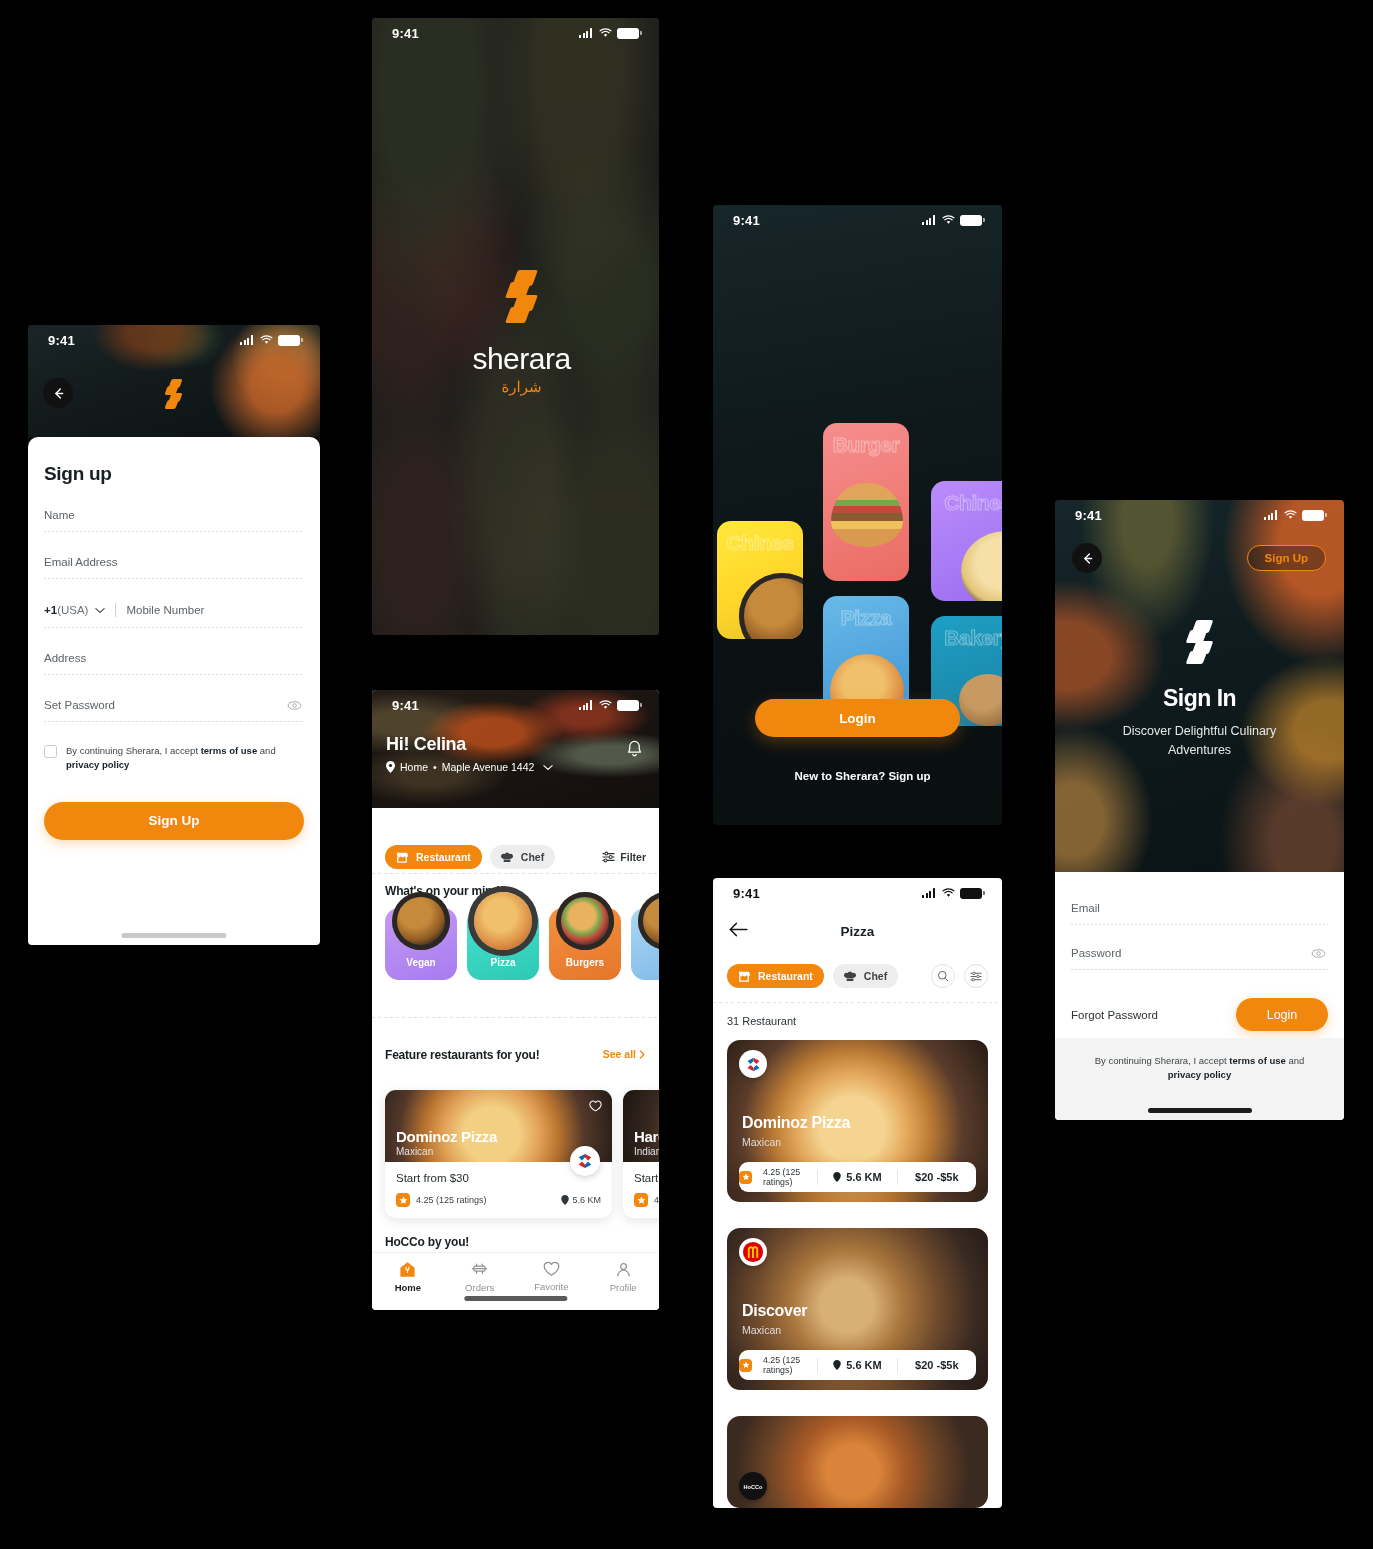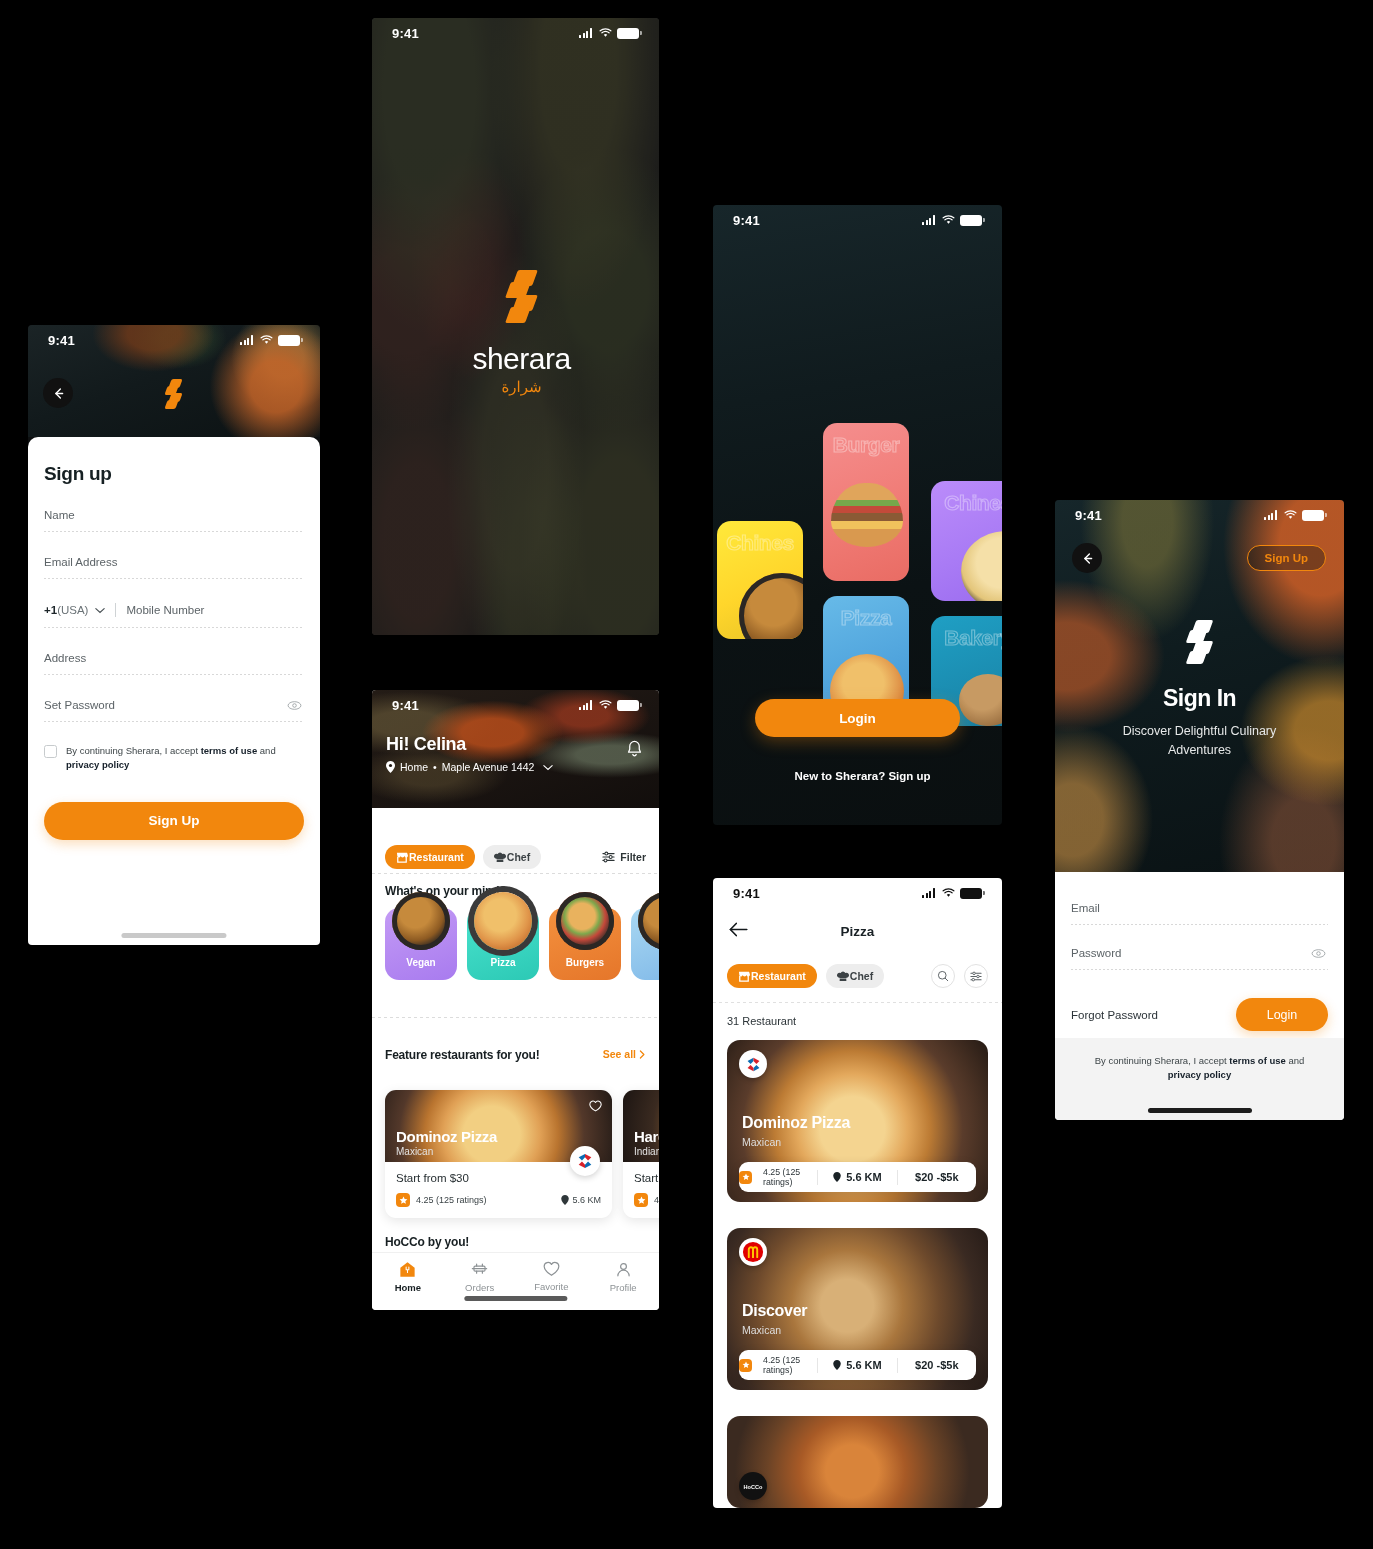--- a/index.html
+++ b/index.html
@@ -179,21 +179,21 @@
   }
   .hm-greet { position:absolute; left:14px; top:44px; font-size:18px; font-weight:bold; color:#fff; letter-spacing:-.3px;}
   .hm-addr { position:absolute; left:14px; top:71px; display:flex; align-items:center; gap:5px; color:#fff; font-size:10.5px; }
   .hm-bell { position:absolute; right:16px; top:50px; color:#fff; }
   .hm-search {
     position:absolute; left:13px; right:13px; top: 104px; height:35px; background:#fff; border-radius:9px;
     display:flex; align-items:center; gap:9px; padding: 0 12px; box-shadow: 0 4px 14px rgba(0,0,0,.14);
   }
   .hm-search .ph { font-size:11px; color:#9aa0a3; }
   .hm-chips { position:absolute; left:13px; right:13px; top: 155px; display:flex; align-items:center; gap:8px; }
-  .chip { height:24px; border-radius:13px; display:flex; align-items:center; gap:1px; padding: 0 11px; font-size:10.5px; }
+  .chip { height:24px; border-radius:13px; display:flex; align-items:center; gap:8px; padding: 0 11px; font-size:10.5px; }
   .chip.on { background:#F2870D; color:#fff; font-weight:bold; }
   .chip.off{ background:#ededed; color:#3c4245; font-weight:bold; }
   .hm-filter { margin-left:auto; display:flex; align-items:center; gap:5px; font-size:10.5px; color:#2d3436; font-weight:bold;}
   .hm-dash { position:absolute; left:0; right:0; height:1px; background: repeating-linear-gradient(90deg,#dcdcdc 0 3px,transparent 3px 6px); }
   .hm-h2 { position:absolute; left:13px; font-size:12px; font-weight:bold; color:#171f22; letter-spacing:-.2px; }
   .cats { position:absolute; left:13px; top: 218px; display:flex; gap:10px; }
   .cat { width:72px; height:72px; border-radius:14px; position:relative; }
   .cat .nm { position:absolute; left:0; right:0; bottom: 12px; text-align:center; font-size:10px; color:#fff; font-weight:bold;}
   .cat .pic { position:absolute; left:50%; transform:translateX(-50%); top:-16px; width:58px; height:58px; border-radius:50%; }
   .seeall { position:absolute; right:13px; font-size:10.5px; color:#F2870D; font-weight:bold; display:flex; align-items:center; gap:3px;}

